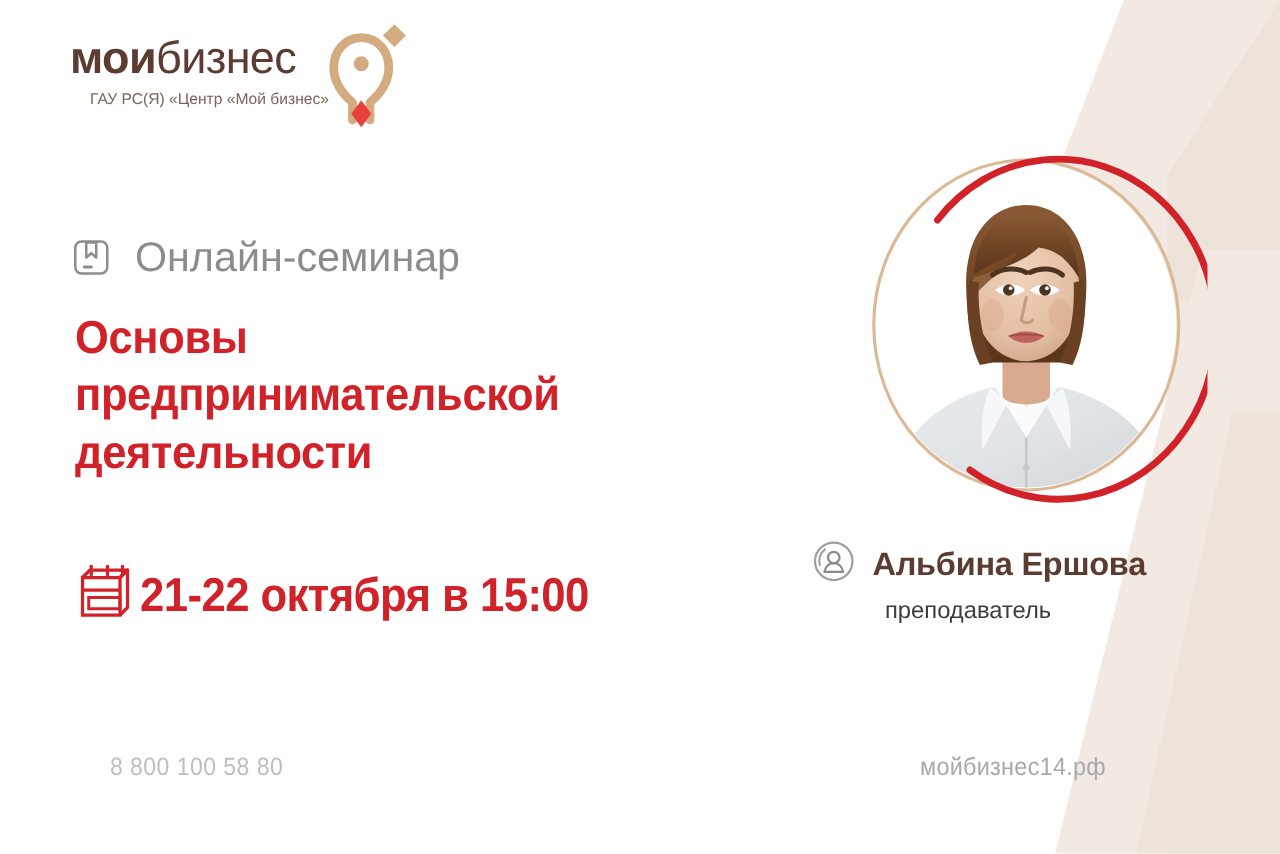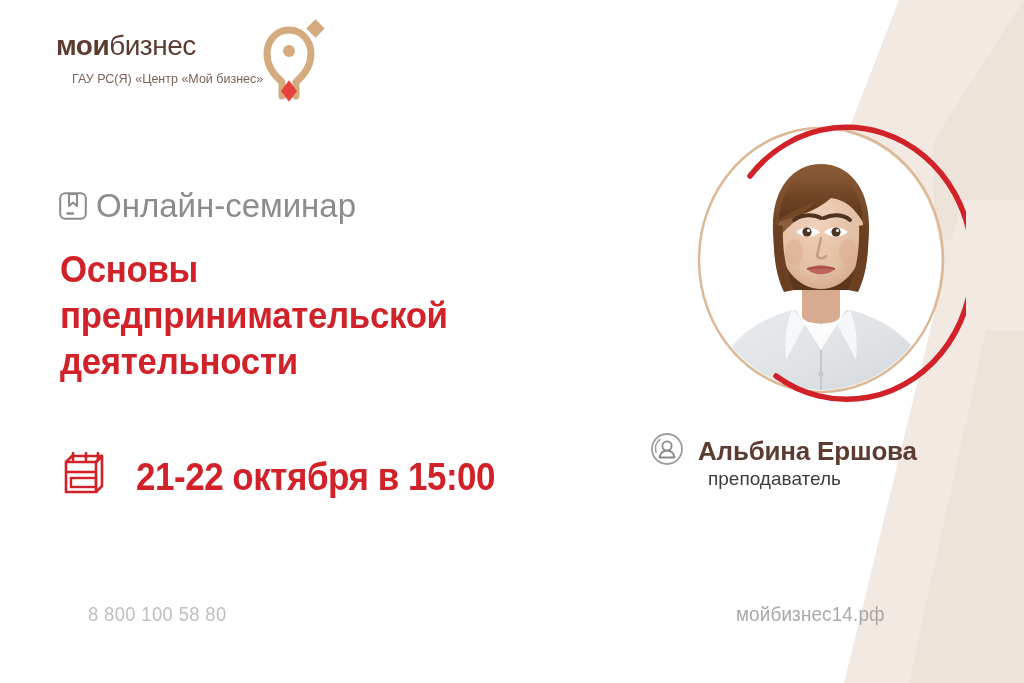--- a/index.html
+++ b/index.html
@@ -12,55 +12,55 @@
   .banner{position:absolute;inset:0;background:#fff;overflow:hidden;}
 
   
   .deco{position:absolute;top:0;right:0;width:300px;height:683px;overflow:hidden;pointer-events:none;}
   .deco svg{display:block;}
 
   
   .logo{position:absolute;left:56px;top:24px;width:260px;height:84px;}
   .logo-wordmark{
     position:absolute;left:0;top:2px;
-    font-size:28px;line-height:40px;letter-spacing:-0.5px;white-space:nowrap;
+    font-size:36px;line-height:40px;letter-spacing:-0.5px;white-space:nowrap;
   }
   .logo-word-a{color:#5c3b31;font-weight:bold;}
   .logo-word-b{color:#5c3b31;font-weight:normal;}
   .logo-tagline{
     position:absolute;left:16px;top:47px;
     font-size:12.5px;line-height:16px;color:#7d6258;white-space:nowrap;
     font-weight:normal;
   }
   .logo-rocket{position:absolute;left:205px;top:-8px;width:64px;height:92px;}
 
   
   .kicker{
     position:absolute;left:58px;top:188px;
-    display:flex;align-items:center;gap:8px;
+    display:flex;align-items:center;gap:20px;
   }
   .kicker-icon{width:30px;height:30px;display:block;flex:0 0 auto;}
   .kicker-text{
     font-size:33px;line-height:36px;color:#8c8c8c;font-weight:normal;
     letter-spacing:0px;white-space:nowrap;
   }
 
   .headline{
     position:absolute;left:60px;top:247px;width:470px;
     color:#d12229;font-weight:bold;
     font-size:37px;line-height:46px;
     letter-spacing:-0.3px;
     font-family:"Liberation Sans Narrow","Liberation Sans",sans-serif;
     transform:scaleX(0.94);transform-origin:left top;
   }
   .headline div{white-space:nowrap;}
 
   .datebar{
     position:absolute;left:58px;top:452px;
-    display:flex;align-items:center;gap:32px;
+    display:flex;align-items:center;gap:8px;
   }
   .date-icon{width:46px;height:50px;display:block;flex:0 0 auto;}
   .date-text{
     color:#d12229;font-weight:bold;font-size:38px;line-height:44px;
     white-space:nowrap;letter-spacing:-0.5px;
     transform:scaleX(0.92);transform-origin:left center;
   }
 
   .phone{
     position:absolute;left:88px;top:601px;
@@ -79,21 +79,21 @@
 
   
   .speaker{position:absolute;left:650px;top:432px;width:340px;}
   .speaker-row{display:flex;align-items:flex-end;gap:14px;}
   .speaker-icon{width:34px;height:34px;display:block;flex:0 0 auto;}
   .speaker-name{
     font-size:26px;line-height:30px;color:#5c3b31;font-weight:bold;
     white-space:nowrap;letter-spacing:-0.2px;
   }
   .speaker-role{
-    margin-left:58px;
+    margin-top:10px;margin-left:58px;
     font-size:19px;line-height:25px;color:#3d3d3d;font-weight:normal;
   }
   .speaker-role div{white-space:nowrap;}
 </style>
 </head>
 <body>
 
 <div class="banner">
 
   <div class="deco">

